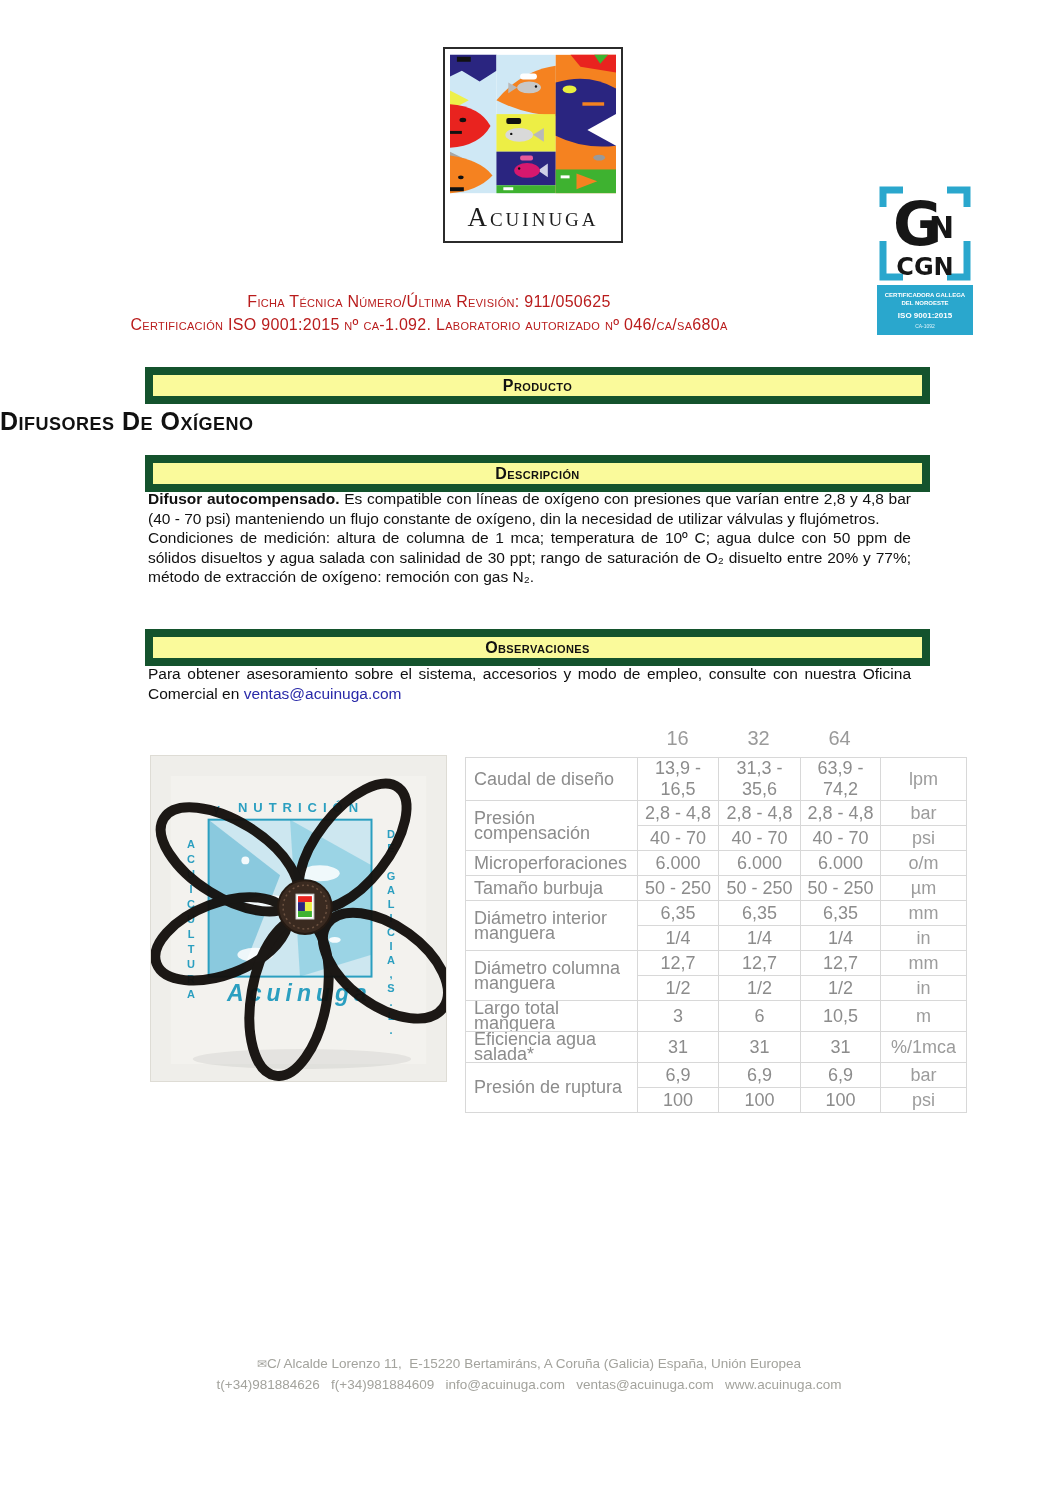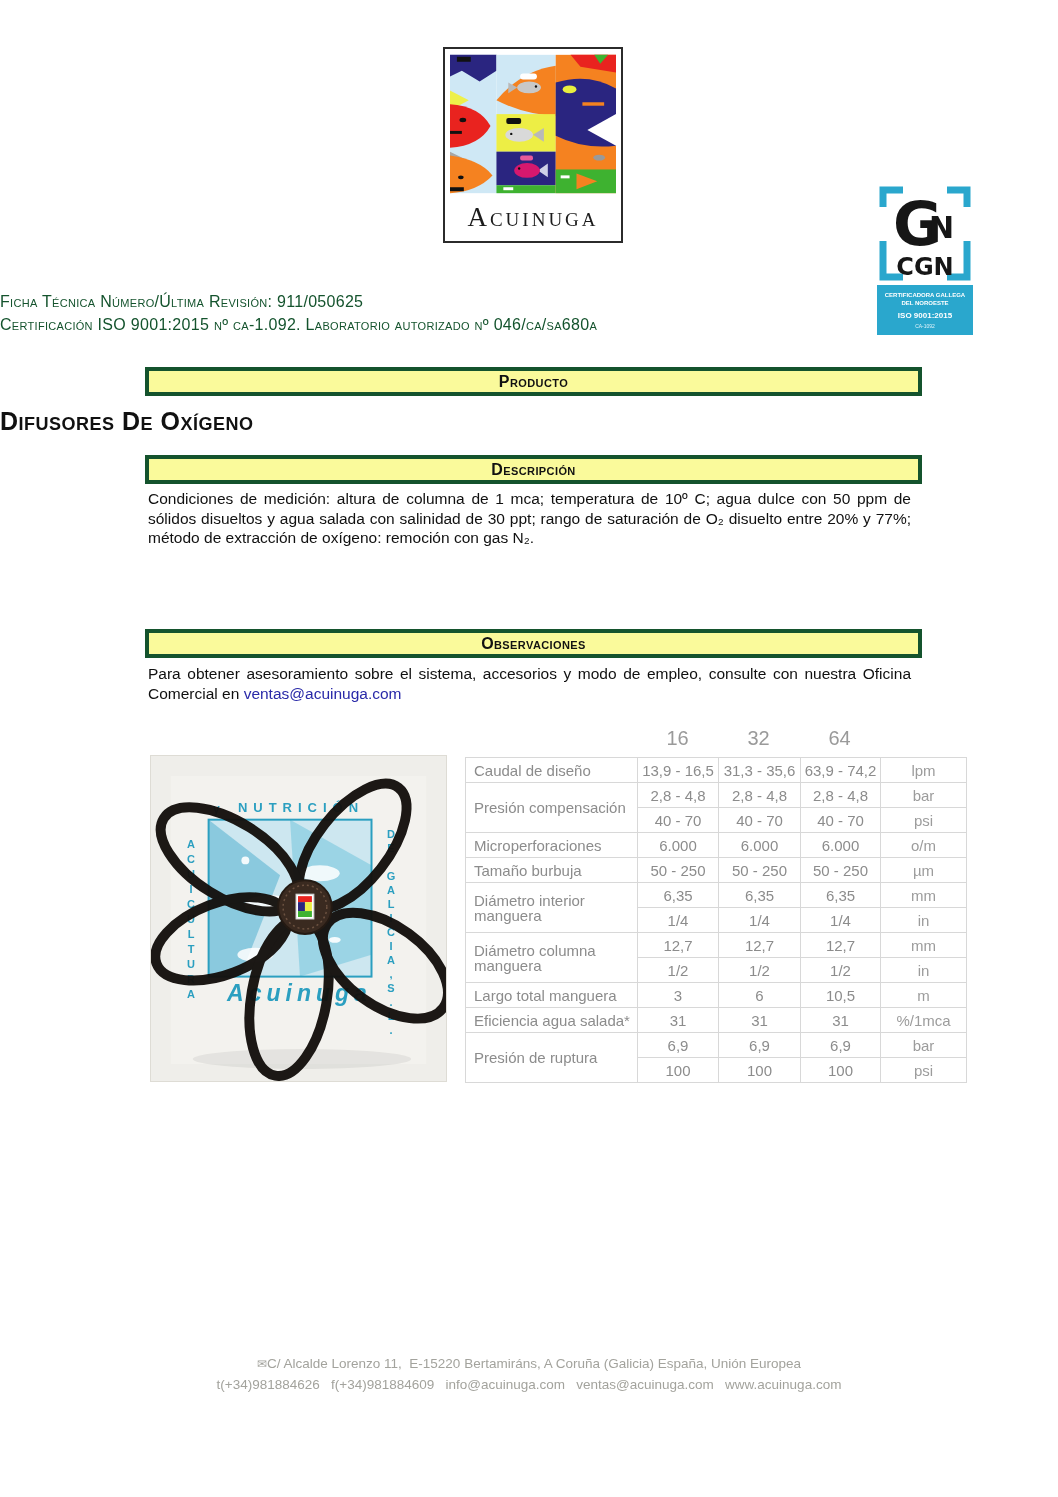--- a/index.html
+++ b/index.html
@@ -10,27 +10,27 @@
   
   .logo-box{left:443px;top:47px;width:180px;height:196px;border:2px solid #2b2b2b;
             background:#fff;box-sizing:border-box;padding:5px 5px 0 5px;}
   .logo-word{margin-top:4px;text-align:center;font-family:"Liberation Serif",serif;
              font-variant:small-caps;font-size:27px;letter-spacing:3px;color:#1c1c1c;}
 
   
   .cgn-box{left:877px;top:183px;width:96px;height:152px;}
 
   
-  .hdr{left:0;width:858px;font-variant:small-caps;
-       font-size:16px;letter-spacing:.3px;color:#14532d;}
+  .hdr{left:0;width:858px;text-align:center;font-variant:small-caps;
+       font-size:16px;letter-spacing:.3px;color:#b91c1c;}
   .hdr1{top:293px;}
   .hdr2{top:316px;}
 
   
-  .banner{left:145px;width:769px;height:21px;background:#fafa9b;border:4px solid #14532d;
+  .banner{left:145px;width:769px;height:21px;background:#fafa9b;border:8px solid #14532d;
           display:flex;align-items:center;justify-content:center;
           font-variant:small-caps;font-weight:bold;font-size:16px;letter-spacing:.4px;}
   .banner-producto{top:367px;}
   .banner-descripcion{top:455px;}
   .banner-observaciones{top:629px;}
 
   .doc-title{left:0;top:407px;width:1058px;text-align:left;font-variant:small-caps;
              font-weight:bold;font-size:25px;letter-spacing:.5px;}
 
   
@@ -38,21 +38,21 @@
   .desc{top:489px;}
   .obs{top:664px;}
   .lead{font-weight:bold;}
   .email-link{color:#2929a8;cursor:pointer;}
 
   
   .size-header{left:637px;top:727px;width:243px;display:flex;color:#9a9a9a;font-size:20px;}
   .size-header span{flex:1;text-align:center;}
   .spec-wrap{left:465px;top:757px;}
   table.spec{border-collapse:collapse;table-layout:fixed;width:501px;
-             font-size:15px;color:#8c8c8c;}
+             font-size:18px;color:#8c8c8c;}
   table.spec td{border:1px solid #d8d8d8;height:24px;padding:0 3px;text-align:center;
                 overflow:hidden;}
   table.spec td.lab{text-align:left;padding-left:8px;line-height:15px;}
   table.spec td.unit{color:#9c9c9c;}
 
   
   .photo{left:150px;top:755px;width:297px;height:327px;background:#efeeea;
          border:1px solid #dedcd5;box-sizing:border-box;}
   .photo svg{position:absolute;inset:0;}
   .bag-text{position:absolute;color:#2b9fc0;font-weight:bold;}
@@ -149,20 +149,21 @@
 
 <div class="abs banner banner-producto">
   <span>Producto</span>
 </div>
 <div class="abs doc-title">Difusores De Oxígeno</div>
 
 <div class="abs banner banner-descripcion">
   <span>Descripción</span>
 </div>
 <div class="abs para desc">
+  <div><span class="lead">Difusor autocompensado.</span><span> Es compatible con líneas de oxígeno con presiones que varían entre 2,8 y 4,8 bar (40 - 70 psi) manteniendo un flujo constante de oxígeno, din la necesidad de utilizar válvulas y flujómetros.</span></div>
   <div>Condiciones de medición: altura de columna de 1 mca; temperatura de 10º C; agua dulce con 50 ppm de sólidos disueltos y agua salada con salinidad de 30 ppt; rango de saturación de O₂ disuelto entre 20% y 77%; método de extracción de oxígeno: remoción con gas N₂.</div>
 </div>
 
 <div class="abs banner banner-observaciones">
   <span>Observaciones</span>
 </div>
 <div class="abs para obs">
   <span>Para obtener asesoramiento sobre el sistema, accesorios y modo de empleo, consulte con nuestra Oficina Comercial en </span><a class="email-link">ventas@acuinuga.com</a>
 </div>
 

